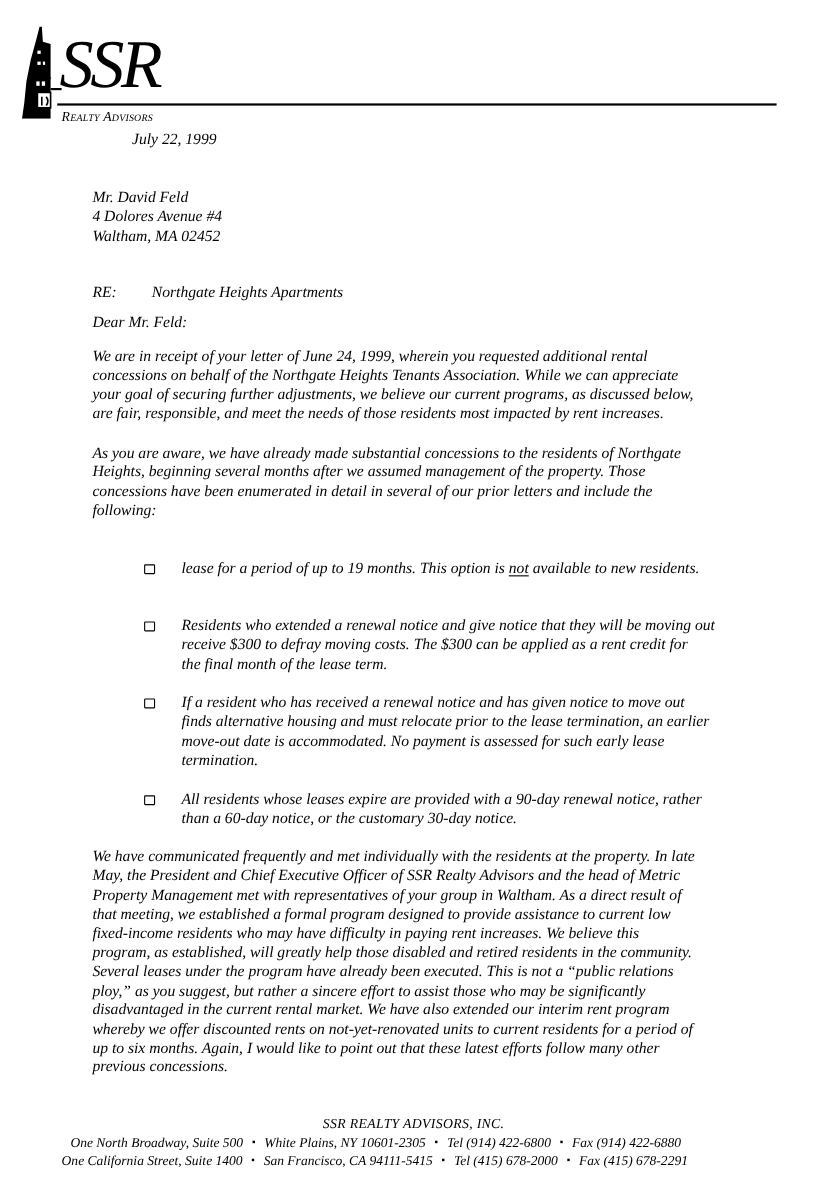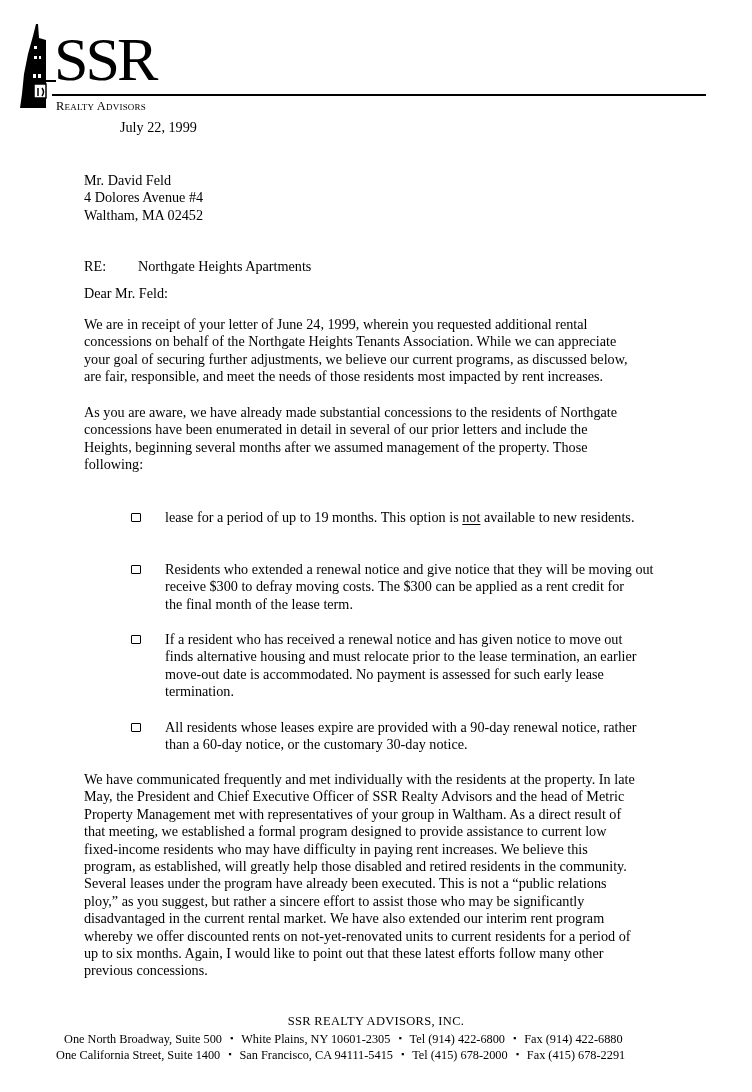--- a/index.html
+++ b/index.html
@@ -1,21 +1,21 @@
 <!DOCTYPE html>
 <html><head>
 <meta charset="utf-8">
 <style>
   html, body { margin: 0; padding: 0; background: #ffffff; }
   body {
     width: 752px; height: 1092px; position: relative; overflow: hidden;
     font-family: "Liberation Serif", "DejaVu Serif", serif;
     color: #000;
   }
-  .page { position: absolute; left: 0; top: 0; width: 752px; height: 1092px; }
+  .page { position: absolute; left: 0; top: 0; width: 752px; height: 1092px; font-style: italic; }
 
   
   .logo-mark { position: absolute; left: 16px; top: 24px; width: 42px; height: 84px; }
   .logo-text {
     position: absolute; left: 54px; top: 28px;
     font-family: "Liberation Serif", serif; font-size: 62px; line-height: 62px;
     letter-spacing: -3px; font-weight: normal;
   }
   .rule { position: absolute; left: 52px; top: 94px; width: 654px; height: 2px; background: #000; }
   .realty {
@@ -97,22 +97,22 @@
 
   <div class="text para p1">
     <span class="line-break">We are in receipt of your letter of June 24, 1999, wherein you requested additional rental</span>
     <span class="line-break">concessions on behalf of the Northgate Heights Tenants Association. While we can appreciate</span>
     <span class="line-break">your goal of securing further adjustments, we believe our current programs, as discussed below,</span>
     <span class="line-break">are fair, responsible, and meet the needs of those residents most impacted by rent increases.</span>
   </div>
 
   <div class="text para p2">
     <span class="line-break">As you are aware, we have already made substantial concessions to the residents of Northgate</span>
+    <span class="line-break">Heights, beginning several months after we assumed management of the property.  Those</span>
     <span class="line-break">concessions have been enumerated in detail in several of our prior letters and include the</span>
-    <span class="line-break">Heights, beginning several months after we assumed management of the property.  Those</span>
     <span class="line-break">following:</span>
   </div>
 
   <div class="bullet b1">
     <span class="box"></span>
     <div class="btext">
       <span class="line-break"><span>lease for a period of up to 19 months.  This option is </span><u class="ul">not</u><span> available to new residents.</span></span>
     </div>
   </div>
 

